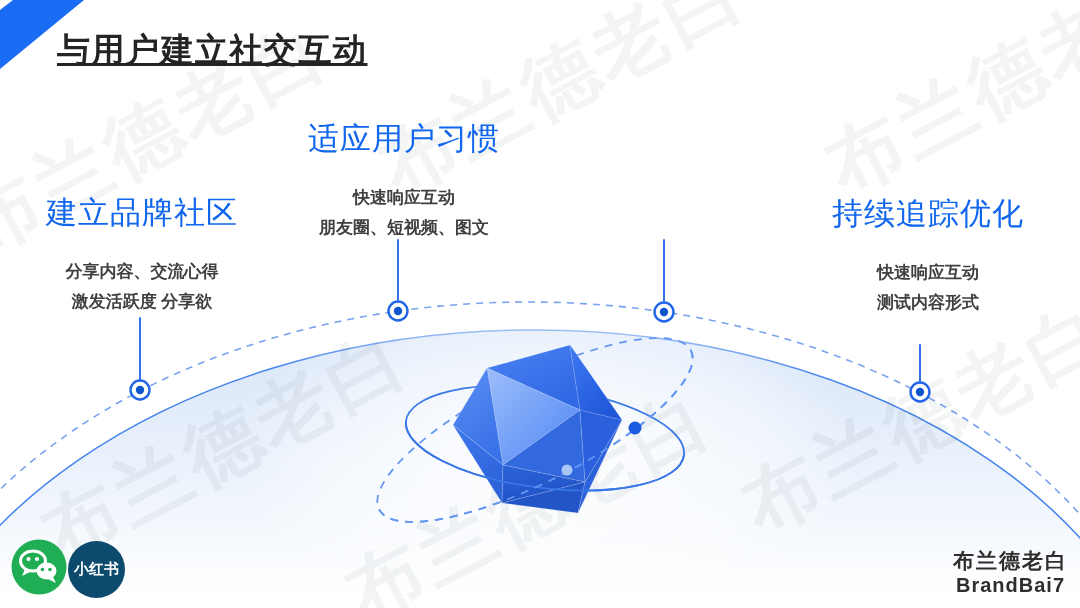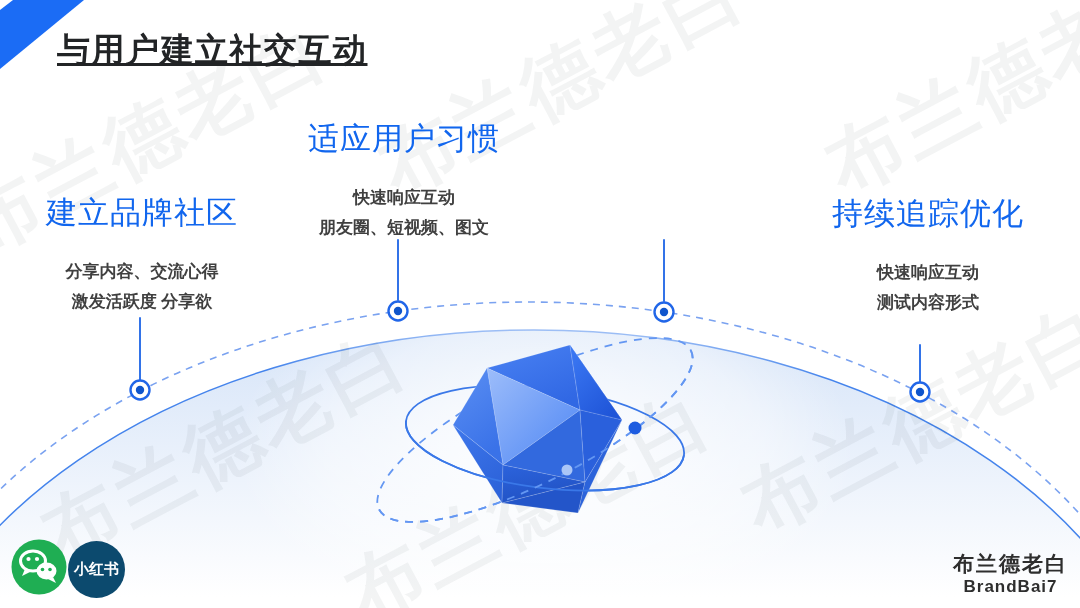--- a/index.html
+++ b/index.html
@@ -53,21 +53,21 @@
   .xhs{
     position:absolute;left:68px;top:541px;width:57px;height:57px;border-radius:50%;
     background:#0c4a6e;display:flex;align-items:center;justify-content:center;
   }
   .xhs span{color:#ffffff;font-size:15px;font-weight:800;letter-spacing:0;white-space:nowrap;}
   
   .brand{
     position:absolute;right:12px;bottom:13px;text-align:center;line-height:1;
   }
   .brand .cn{font-size:21px;font-weight:900;color:#2e2e2e;letter-spacing:2px;white-space:nowrap;}
-  .brand .en{font-size:17px;font-weight:800;color:#2e2e2e;letter-spacing:1px;margin-top:4px;white-space:nowrap;}
+  .brand .en{font-size:20px;font-weight:800;color:#2e2e2e;letter-spacing:1px;margin-top:4px;white-space:nowrap;}
 </style>
 </head>
 <body>
 
 <div class="slide">
 
   <svg class="bg-svg" width="1080" height="608" viewBox="0 0 1080 608">
     <defs>
       <linearGradient id="domeGrad" x1="0" y1="0" x2="0" y2="1">
         <stop offset="0" stop-color="#d6e4f8"></stop>

